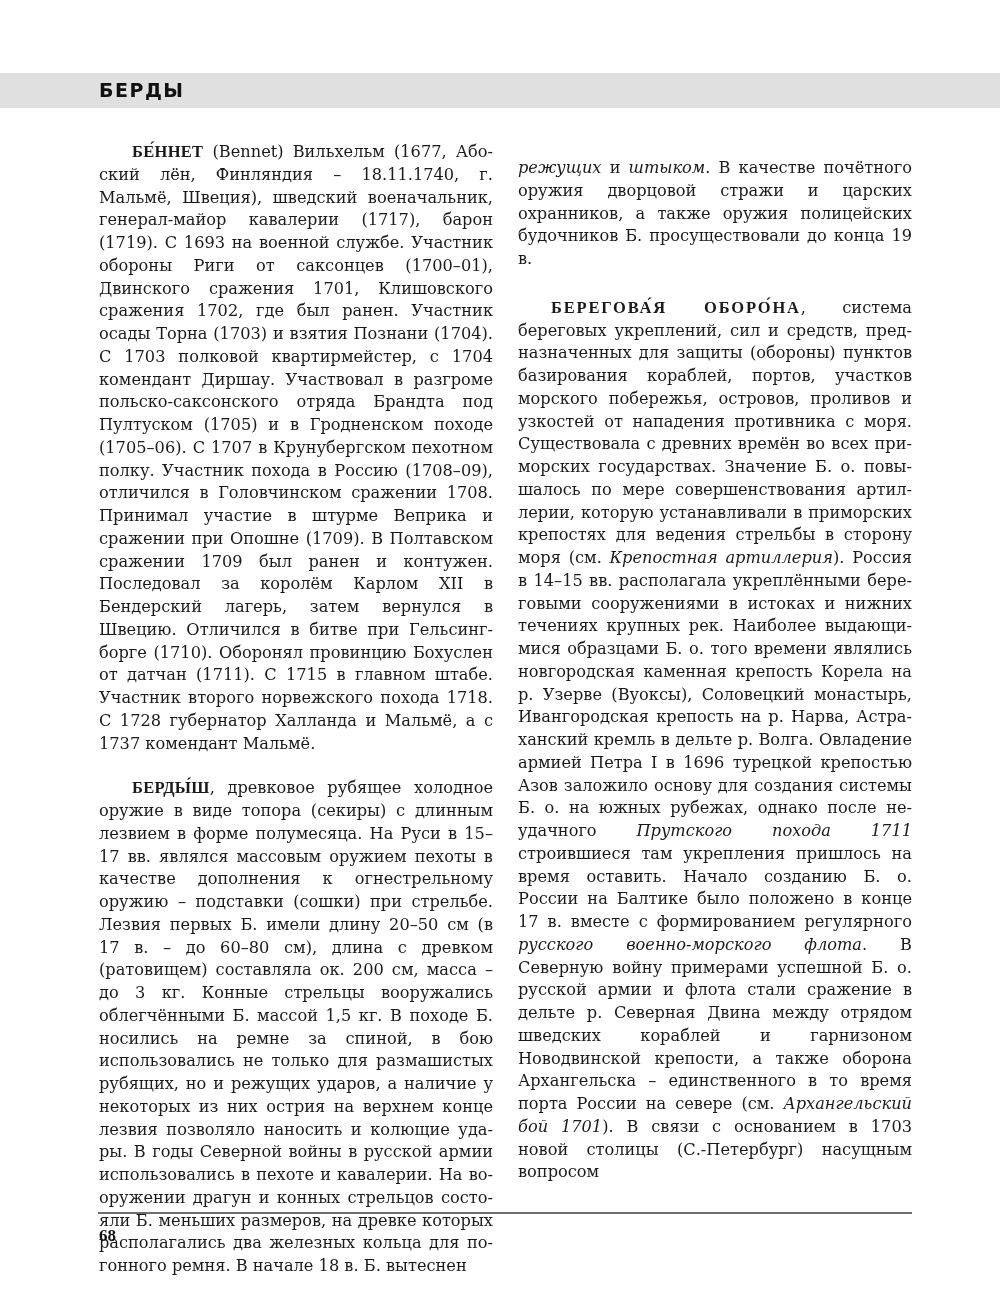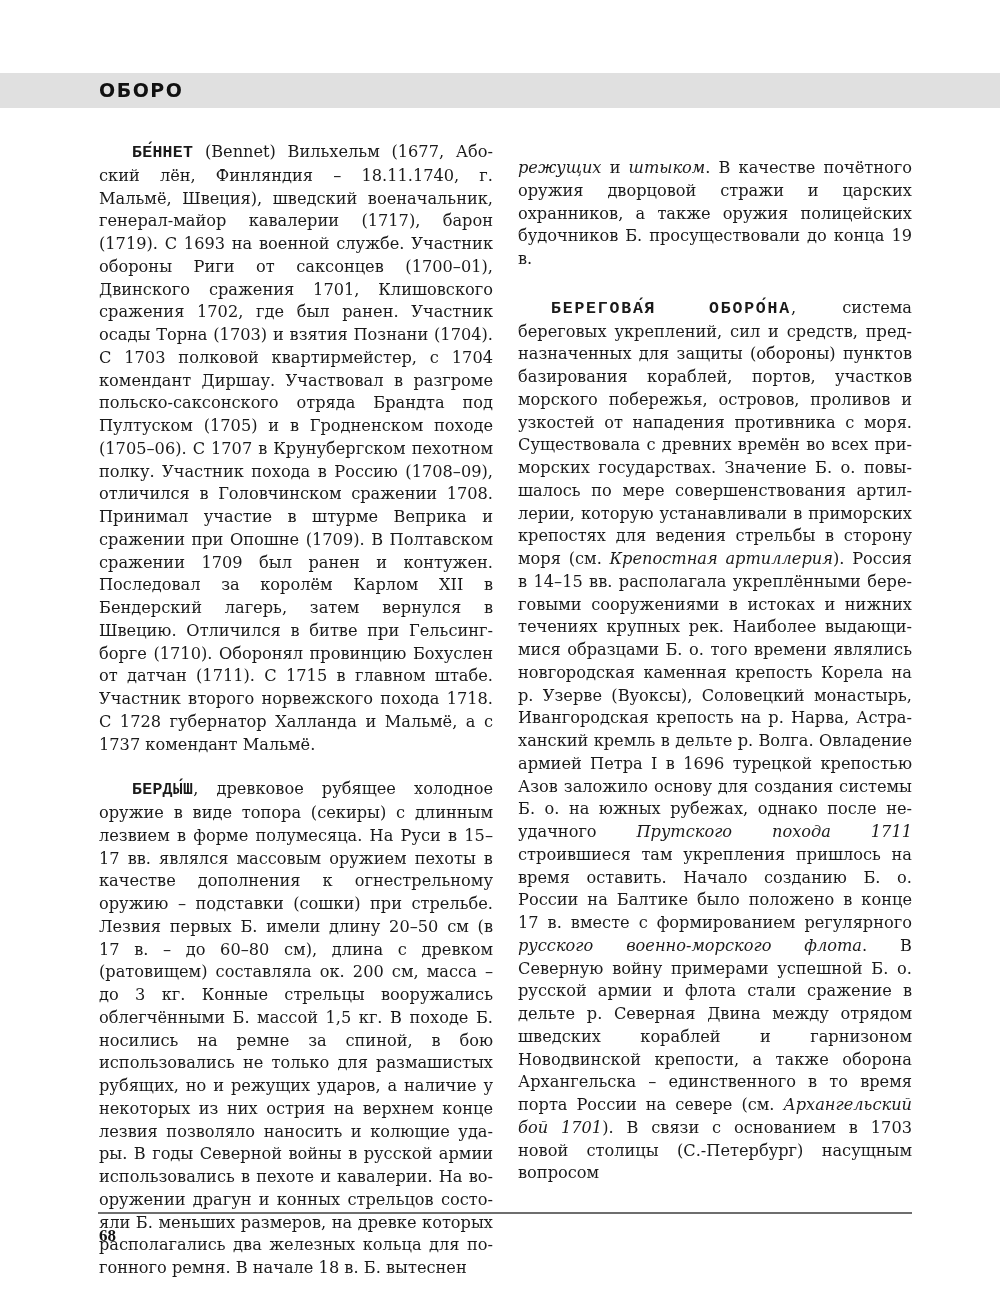--- a/index.html
+++ b/index.html
@@ -43,21 +43,21 @@
       hyphens: manual;
     }
     .col-left { left: 99px; }
     .col-right { left: 518px; }
     .entry p {
       margin: 0;
       text-indent: 33px;
     }
     .entry + .entry { margin-top: 22px; }
     .headword {
-      font-family: Liberation Mono, monospace;
+      font-family: Liberation Serif, serif;
       font-weight: bold;
       font-size: 16.5px;
       letter-spacing: 0.3px;
       margin-top: 16px;
     }
     .headword.wide { letter-spacing: 1.8px; }
     .ref-note {
       font-size: 14.2px;
       line-height: 22px;
       margin-top: 3px !important;
@@ -78,21 +78,21 @@
       font-family: Liberation Serif, serif;
       font-weight: bold;
       font-size: 17px;
       color: #111;
     }
   </style>
 </head>
 <body>
 
 <div class="running-head">
-  <span class="running-head-title">ОБОРО</span>
+  <span class="running-head-title">БЕРДЫ</span>
 </div>
 
 <div class="column col-left">
   <div class="entry">
     <p><span class="headword">БЕ́ННЕТ</span><span> (Bennet) Вильхельм (1677, Або­ский лён, Финляндия – 18.11.1740, г. Мальмё, Швеция), шведский военачальник, генерал-майор кавалерии (1717), барон (1719). С 1693 на военной службе. Участник обороны Риги от саксонцев (1700–01), Двинского сражения 1701, Клишовского сражения 1702, где был ранен. Участник осады Торна (1703) и взятия Познани (1704). С 1703 полковой квартир­мейстер, с 1704 комендант Диршау. Участво­вал в разгроме польско-саксонского отряда Брандта под Пултуском (1705) и в Гродненском походе (1705–06). С 1707 в Крунуберг­ском пехотном полку. Участник похода в Рос­сию (1708–09), отличился в Головчинском сражении 1708. Принимал участие в штур­ме Веприка и сражении при Опошне (1709). В Полтавском сражении 1709 был ранен и контужен. Последовал за королём Кар­лом XII в Бендерский лагерь, затем вернулся в Швецию. Отличился в битве при Гельсинг­борге (1710). Оборонял провинцию Бохус­лен от датчан (1711). С 1715 в главном шта­бе. Участник второго норвежского похода 1718. С 1728 губернатор Халланда и Мальмё, а с 1737 комендант Мальмё.</span></p>
   </div>
 
   <div class="entry">
     <p><span class="headword">БЕРДЫ́Ш</span><span>, древковое рубящее холодное оружие в виде топора (секиры) с длинным лез­вием в форме полумесяца. На Руси в 15–17 вв. являлся массовым оружием пехоты в качестве дополнения к огнестрельному оружию – под­ставки (сошки) при стрельбе. Лезвия первых Б. имели длину 20–50 см (в 17 в. – до 60–80 см), длина с древком (ратовищем) составляла ок. 200 см, масса – до 3 кг. Конные стрельцы воо­ружались облегчёнными Б. массой 1,5 кг. В по­ходе Б. носились на ремне за спиной, в бою использовались не только для размашистых рубящих, но и режущих ударов, а наличие у некоторых из них острия на верхнем конце лезвия позволяло наносить и колющие уда­ры. В годы Северной войны в русской армии использовались в пехоте и кавалерии. На во­оружении драгун и конных стрельцов состо­яли Б. меньших размеров, на древке которых располагались два железных кольца для по­гонного ремня. В начале 18 в. Б. вытеснен </span></p>
   </div>

